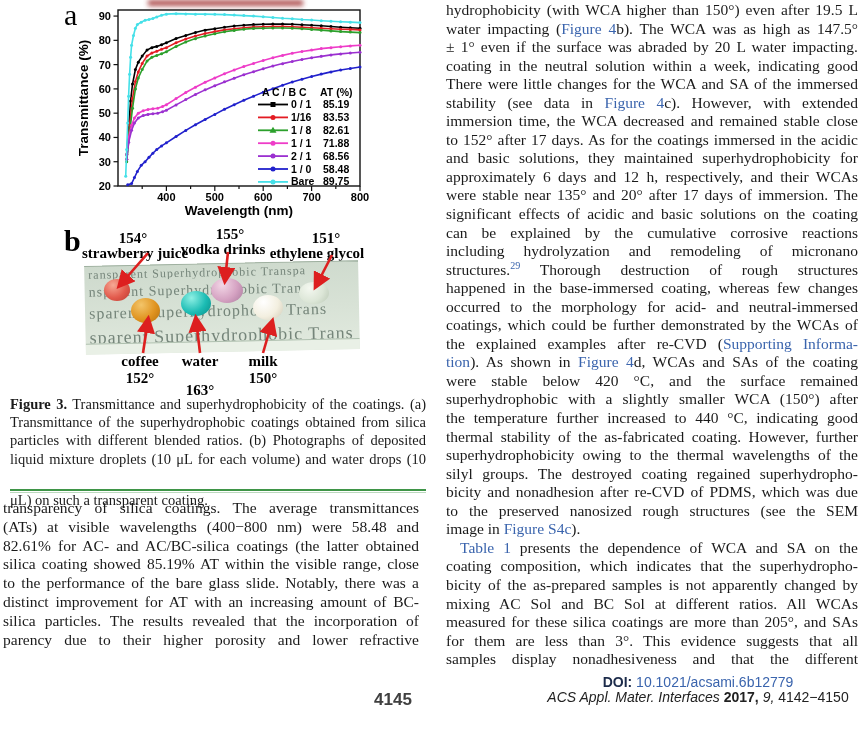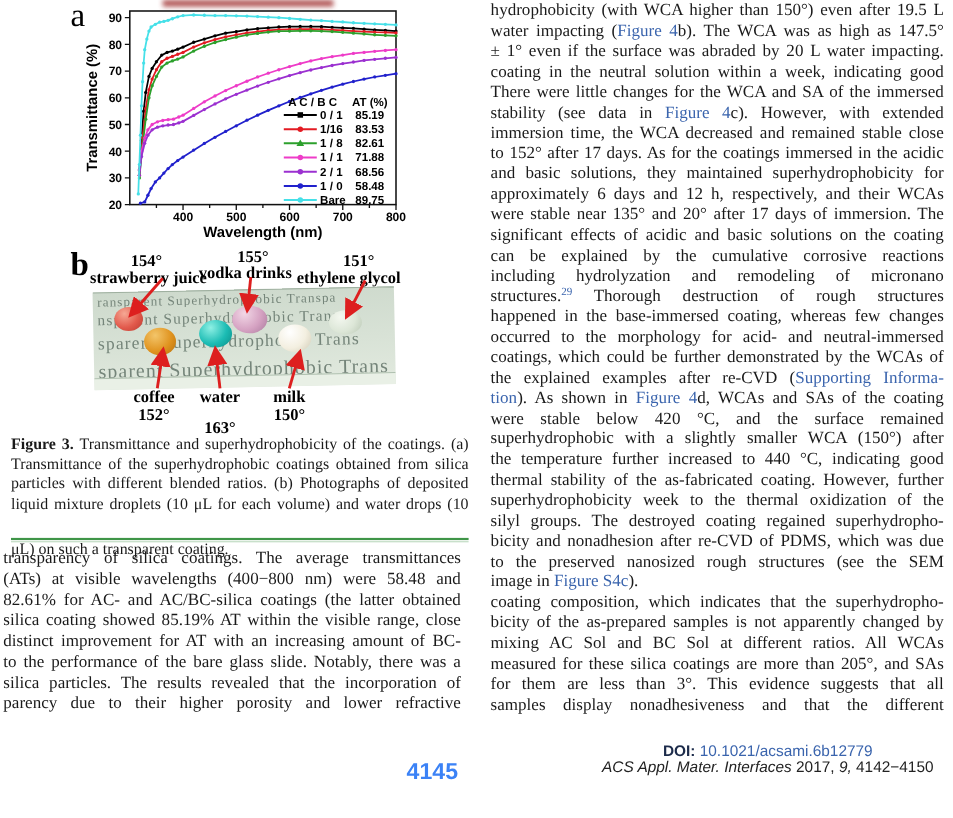--- a/index.html
+++ b/index.html
@@ -35,27 +35,27 @@
   .left-body{left:3px;top:499px;width:416px;line-height:18.8px;}
   .right-body{left:446px;top:1px;width:412px;line-height:18.55px;}
   .tline{text-align:justify;text-align-last:justify;}
   .tline.noj{text-align-last:left;}
   .tline.ind{text-indent:14px;}
   .b{font-weight:bold;}
   .link{color:var(--link);}
   sup{font-size:.65em;line-height:0;}
   
   .page-num{position:absolute;left:363px;top:690px;width:60px;text-align:center;
-            font-family:"Liberation Sans",sans-serif;font-weight:bold;font-size:21px;color:#3b82f6;}
+            font-family:"Liberation Sans",sans-serif;font-weight:bold;font-size:17px;color:#404040;}
   .footer-right{position:absolute;right:8px;top:675px;width:320px;text-align:center;
                 font-family:"Liberation Sans",sans-serif;font-size:14px;line-height:15px;color:#222;}
   .footer-right .doi-label{font-weight:bold;color:#1c2b4a;}
   .footer-right .doi-link{color:var(--link);}
   .cite{font-style:italic;}
-  .cite .yr{font-weight:normal;font-style:normal;}
+  .cite .yr{font-weight:bold;font-style:normal;}
   .cite .pg{font-style:normal;}
 </style>
 </head>
 <body>
 
 <div class="page">
 
   <div class="red-smudge"></div>
   <div class="panel-label a">a</div>
   <div id="chart" class="chart"><svg width="296" height="222">
@@ -410,22 +410,22 @@
       <div class="cap-line i2">particles with different blended ratios. (b) Photographs of deposited</div>
       <div class="cap-line i3">liquid mixture droplets (10 μL for each volume) and water drops (10</div>
       <div class="cap-line i4 noj"><span>μL) on such a transparent coating.</span></div>
     </div>
   <div class="green-rule"></div>
   <div class="body left-body">
       <div class="tline i0">transparency of silica coatings. The average transmittances</div>
       <div class="tline i1">(ATs) at visible wavelengths (400−800 nm) were 58.48 and</div>
       <div class="tline i2">82.61% for AC- and AC/BC-silica coatings (the latter obtained</div>
       <div class="tline i4">silica coating showed 85.19% AT within the visible range, close</div>
+      <div class="tline i5">to the performance of the bare glass slide. Notably, there was a</div>
       <div class="tline i6">distinct improvement for AT with an increasing amount of BC-</div>
-      <div class="tline i5">to the performance of the bare glass slide. Notably, there was a</div>
       <div class="tline i7">silica particles. The results revealed that the incorporation of</div>
       <div class="tline i9">parency due to their higher porosity and lower refractive</div>
     </div>
   <div class="body right-body">
       <div class="tline i0">hydrophobicity (with WCA higher than 150°) even after 19.5 L</div>
       <div class="tline i1"><span>water impacting (</span><span class="link">Figure 4</span><span>b). The WCA was as high as 147.5°</span></div>
       <div class="tline i2">± 1° even if the surface was abraded by 20 L water impacting.</div>
       <div class="tline i4">coating in the neutral solution within a week, indicating good</div>
       <div class="tline i3">There were little changes for the WCA and SA of the immersed</div>
       <div class="tline i5"><span>stability (see data in </span><span class="link">Figure 4</span><span>c). However, with extended</span></div>
@@ -440,25 +440,26 @@
       <div class="tline i14"><span>structures.</span><sup class="link">29</sup><span> Thorough destruction of rough structures</span></div>
       <div class="tline i15">happened in the base-immersed coating, whereas few changes</div>
       <div class="tline i16">occurred to the morphology for acid- and neutral-immersed</div>
       <div class="tline i17">coatings, which could be further demonstrated by the WCAs of</div>
       <div class="tline i18"><span>the explained examples after re-CVD (</span><span class="link">Supporting Informa-</span></div>
       <div class="tline i19"><span class="link">tion</span><span>). As shown in </span><span class="link">Figure 4</span><span>d, WCAs and SAs of the coating</span></div>
       <div class="tline i20">were stable below 420 °C, and the surface remained</div>
       <div class="tline i21">superhydrophobic with a slightly smaller WCA (150°) after</div>
       <div class="tline i22">the temperature further increased to 440 °C, indicating good</div>
       <div class="tline i23">thermal stability of the as-fabricated coating. However, further</div>
-      <div class="tline i25">superhydrophobicity week to the thermal oxidization of the</div>
+      <div class="tline i25">superhydrophobicity owing to the thermal wavelengths of the</div>
       <div class="tline i26">silyl groups. The destroyed coating regained superhydropho-</div>
       <div class="tline i27">bicity and nonadhesion after re-CVD of PDMS, which was due</div>
       <div class="tline i28">to the preserved nanosized rough structures (see the SEM</div>
       <div class="tline i29 noj"><span>image in </span><span class="link">Figure S4c</span><span>).</span></div>
+      <div class="tline i30 ind"><span class="link">Table 1</span><span> presents the dependence of WCA and SA on the</span></div>
       <div class="tline i31">coating composition, which indicates that the superhydropho-</div>
       <div class="tline i32">bicity of the as-prepared samples is not apparently changed by</div>
       <div class="tline i33">mixing AC Sol and BC Sol at different ratios. All WCAs</div>
       <div class="tline i34">measured for these silica coatings are more than 205°, and SAs</div>
       <div class="tline i35">for them are less than 3°. This evidence suggests that all</div>
       <div class="tline i36">samples display nonadhesiveness and that the different</div>
     </div>
 
   <div class="page-num">4145</div>
   <div class="footer-right">

